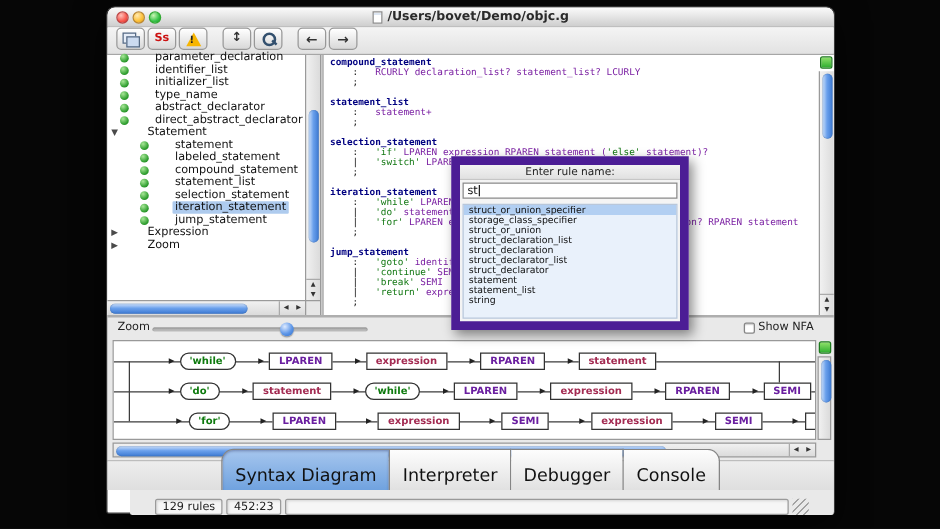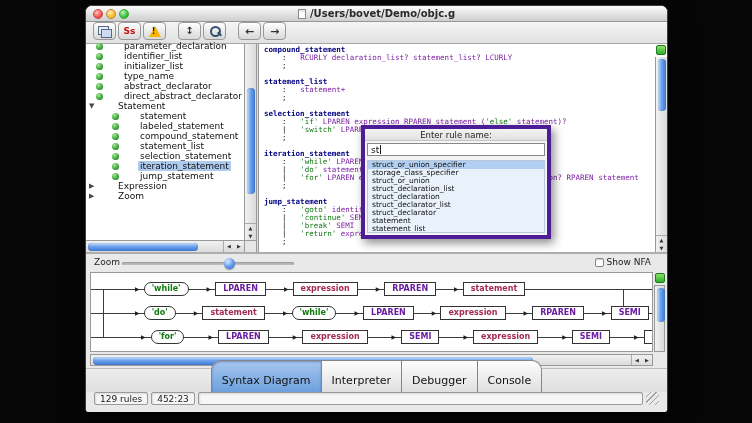--- a/index.html
+++ b/index.html
@@ -60,21 +60,21 @@
 .sarr{display:block;height:8px;font-size:5px;line-height:8px;text-align:center;color:#333}
 .side-h{position:absolute;left:0;bottom:0;height:12px;right:12px;border-top:1px solid #9a9a9a;background:linear-gradient(#f1f1f1,#dbdbdb)}
 .hthumb{position:absolute;top:1.5px;height:8px;border-radius:4px;background:linear-gradient(#cfe2fb,#6aa0ec 45%,#3d7ad2);box-shadow:inset 0 0 1px #2d5d9e}
 .harrows{position:absolute;right:0;top:0;bottom:0;display:flex;border-left:1px solid #aaa}
 .harr{width:10px;font-size:5px;line-height:11px;text-align:center;color:#333}
 .corner{position:absolute;right:0;bottom:0;width:12px;height:12px;background:#e6e6e6;border-left:1px solid #9a9a9a;border-top:1px solid #9a9a9a}
 .ed-v{position:absolute;right:0;top:13px;bottom:0;width:12px;border-left:1px solid #9a9a9a;background:linear-gradient(90deg,#f1f1f1,#dbdbdb)}
 .health{position:absolute;width:10px;height:10px;border:1px solid #1d7a1d;border-radius:2px;background:linear-gradient(#8fe06a,#2fae2f)}
 .ed-health{right:1px;top:1px}
 
-.popup{position:absolute;left:275px;top:119px;width:190px;height:114px;background:#f4f4f4;border:4px solid #4c1d95;box-shadow:3px 4px 9px rgba(0,0,0,.45);z-index:40}
+.popup{position:absolute;left:275px;top:119px;width:190px;height:139px;background:#f4f4f4;border:7px solid #4c1d95;box-shadow:3px 4px 9px rgba(0,0,0,.45);z-index:40}
 .popup-title{height:12px;line-height:12px;text-align:center;font-size:8.5px;color:#222;background:linear-gradient(#f3f3f3,#e1e1e1);border-bottom:1px solid #c6c6c6}
 .popup-input{margin:2px;height:13px;background:#fff;border:1px solid #888;display:flex;align-items:center;padding-left:3px;font-size:9px;color:#111}
 .caret{width:1px;height:9px;background:#222;margin-left:1px}
 .popup-list{position:absolute;left:2px;right:2px;top:31px;bottom:2px;background:#e9f1fb;border:1px solid #b9c7da;overflow:hidden}
 .pop-item{height:8px;line-height:8px;font-size:7.5px;padding-left:4px;color:#111;white-space:nowrap}
 .pop-item.selected{background:#b2cff2}
 
 .zoom-panel{position:absolute;left:0;top:246px;width:100%;height:116px;background:#e9e9e9;border-top:2px solid #aeaeae}
 .zoom-label{position:absolute;left:8px;top:3px;font-size:9px;color:#222}
 .slider{position:absolute;left:36px;top:4px;width:172px;height:11px}
@@ -93,26 +93,26 @@
 .rr-box.k-token{color:#6a1fa0}
 .rr-box.k-rule{color:#a32b52}
 .rr-vline{position:absolute;width:1px;background:#3c3c3c}
 .rr-left{left:12px;top:16px;height:48px}
 .rr-right{right:28px;top:16px;height:24px}
 .zp-h{position:absolute;left:4px;right:14px;top:100px;height:12px;border:1px solid #999;background:linear-gradient(#f1f1f1,#dbdbdb)}
 .zp-v{position:absolute;right:2px;top:31px;width:11px;height:67px;border:1px solid #999;background:linear-gradient(90deg,#f1f1f1,#dbdbdb)}
 
 .tabbar{position:absolute;left:0;top:362px;width:100%;height:24px;background:linear-gradient(#ededed,#dfdfdf);display:flex;align-items:center;justify-content:center;border-top:1px solid #bdbdbd}
 .tabs{display:flex}
-.tab{font-size:11px;color:#111;padding:13px 10px;border:1px solid #858585;border-left:none;background:linear-gradient(#fdfdfd,#d8d8d8)}
+.tab{font-size:14px;color:#111;padding:13px 10px;border:1px solid #858585;border-left:none;background:linear-gradient(#fdfdfd,#d8d8d8)}
 .tab:first-child{border-left:1px solid #858585;border-radius:10px 0 0 10px}
 .tab:last-child{border-radius:0 10px 10px 0}
 .tab.selected{background:linear-gradient(#a6c6ee,#5f97da);box-shadow:inset 0 1px 2px rgba(0,0,60,.3)}
 
-.statusbar{position:absolute;left:0;top:386px;right:0;height:20px;display:flex;align-items:flex-start;gap:3px;padding:0 8px;background:#e9e9e9;border-radius:0 0 2px 2px}
+.statusbar{position:absolute;left:18px;top:386px;right:0;height:20px;display:flex;align-items:flex-end;gap:3px;padding:0 20px;background:#e9e9e9;border-radius:0 0 2px 2px}
 .status-box{height:13px;line-height:12px;font-size:9px;color:#222;background:#f6f6f6;border:1px solid #9a9a9a;border-radius:2px;box-shadow:inset 1px 1px 2px rgba(0,0,0,.12);padding:0 5px;white-space:nowrap}
 .status-box.fill{flex:1}
 .resize-grip{width:13px;height:13px;background:repeating-linear-gradient(135deg,transparent 0 3px,#a2a2a2 3px 4px)}
 </style>
 </head>
 <body>
 
 <div id="stage">
   <div id="window">
 

